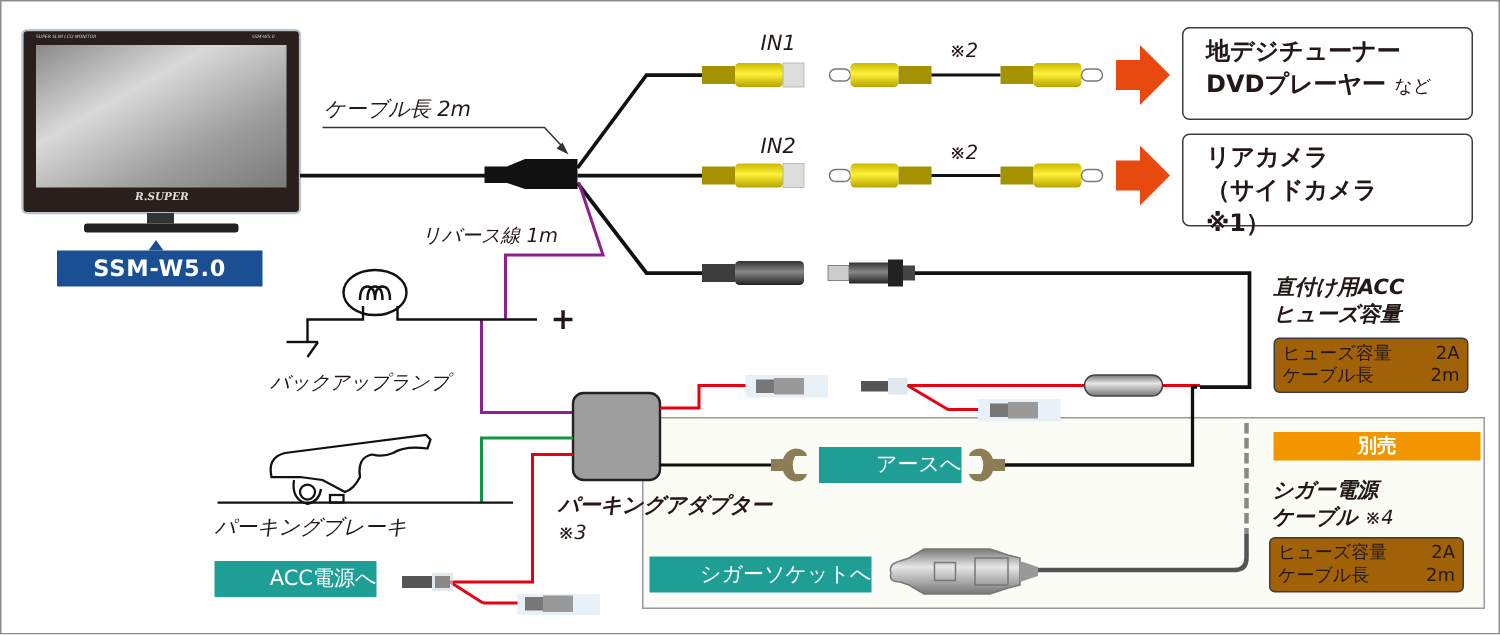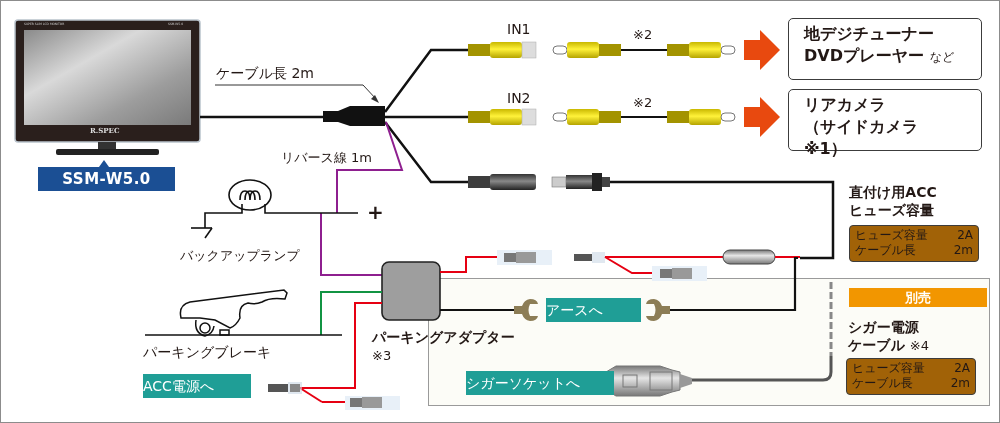--- a/index.html
+++ b/index.html
@@ -1,26 +1,26 @@
 <!DOCTYPE html>
 <html><head>
 <meta charset="utf-8">
 <style>
   html, body { margin:0; padding:0; background:#fff; }
   body { width:1000px; height:423px; position:relative; overflow:hidden; font-family:"DejaVu Sans", sans-serif; color:#231815; }
   .frame { position:absolute; left:0; top:0; width:998px; height:421px; border:1px solid #8c8c8c; background:#fff; }
   svg.diagram { position:absolute; left:0; top:0; width:1000px; height:423px; }
-  .lbl { position:absolute; white-space:nowrap; line-height:1; }
+  .lbl { position:absolute; white-space:nowrap; line-height:1;font-style:italic; }
   .t14 { font-size:14px; }
   .t13 { font-size:13px; }
   .bold { font-weight:bold; }
   .box { position:absolute; border:1.5px solid #3c3c3c; border-radius:5px; background:#fff; box-sizing:border-box; }
   .dest { font-weight:bold; font-size:16px; line-height:22px; padding:4px 16px 0 15px; }
   .dest .small { font-size:12px; font-weight:normal; }
-  .teal { position:absolute; background:#1f9e96; color:#fff; font-size:14px; line-height:22px; text-align:left; }
+  .teal { position:absolute; background:#1f9e96; color:#fff; font-size:14px; line-height:22px; text-align:right; }
   .model { position:absolute; background:#1b4f94; color:#fff; font-weight:bold; font-size:15px; text-align:center; line-height:24px; letter-spacing:0.5px; }
   .spec-box { position:absolute; border:1.3px solid #3c3c3c; border-radius:4px; background:#a16207; font-size:12px; line-height:15px; padding:2px 5px; box-sizing:border-box; }
   .spec-row { display:flex; justify-content:space-between; }
   .optional { position:absolute; left:428px; top:278px; width:562px; height:128px; }
   .orange-tag { position:absolute; background:#f29600; color:#fff; font-size:13px; line-height:19px; text-align:center; font-weight:bold; }
 </style>
 </head>
 <body>
 
 <div class="frame"></div>
@@ -189,21 +189,21 @@
   <path d="M831,356 L831,372 Q831,380 823,380 L690,380" fill="none" stroke="#555" stroke-width="3"></path>
   <g>
     <path d="M594,382 Q592,376 600,374 L606,372 L616,366 L660,366 L672,370 L680,372 L680,390 L672,392 L660,396 L616,396 L606,390 L600,388 Q592,388 594,382 Z" fill="url(#fuseGrad)" stroke="#777" stroke-width="1"></path>
     <rect x="623" y="375" width="14" height="12" fill="none" stroke="#777" stroke-width="1"></rect>
     <rect x="650" y="372" width="22" height="18" fill="none" stroke="#777" stroke-width="1"></rect>
     <path d="M680,374 L692,378 L692,384 L680,388 Z" fill="#999"></path>
   </g>
 </svg>
 
 <div class="model" style="left:38px;top:167px;width:137px;height:24px;">SSM-W5.0</div>
-<div class="lbl" style="left:90px;top:127px;font-size:7px;color:#ddd;font-family:'DejaVu Serif',serif;font-weight:bold;">R.SPEC</div>
+<div class="lbl" style="left:90px;top:127px;font-size:7px;color:#ddd;font-family:'DejaVu Serif',serif;font-weight:bold;">R.SUPER</div>
 <div class="lbl" style="left:24px;top:23px;font-size:3px;color:#ccc;">SUPER SLIM LCD MONITOR</div>
 <div class="lbl" style="left:168px;top:23px;font-size:3px;color:#ccc;">SSM-W5.0</div>
 
 <div class="lbl t14" style="left:216px;top:66px;">ケーブル長 2m</div>
 <div class="lbl t13" style="left:281px;top:151px;">リバース線 1m</div>
 <div class="lbl" style="left:367px;top:202px;font-size:20px;font-weight:bold;">+</div>
 
 <div class="lbl t14" style="left:507px;top:22px;">IN1</div>
 <div class="lbl t13" style="left:633px;top:28px;">※2</div>
 <div class="lbl t14" style="left:507px;top:91px;">IN2</div>
@@ -233,21 +233,21 @@
     </div>
 </div>
 
 <div class="lbl t13" style="left:180px;top:249px;">バックアップランプ</div>
 <div class="lbl t14" style="left:143px;top:345px;">パーキングブレーキ</div>
 <div class="lbl bold t14" style="left:372px;top:330px;">パーキングアダプター</div>
 <div class="lbl t13" style="left:372px;top:349px;">※3</div>
 
 <div class="teal" style="left:143px;top:374px;width:108px;height:24px;line-height:24px;">ACC電源へ</div>
 <div class="teal" style="left:546px;top:298px;width:95px;height:24px;line-height:24px;">アースへ</div>
-<div class="teal" style="left:433px;top:371px;width:148px;height:24px;line-height:24px;margin-left:33px;">シガーソケットへ</div>
+<div class="teal" style="left:433px;top:371px;width:148px;height:24px;line-height:24px;">シガーソケットへ</div>
 
 <div class="orange-tag" style="left:849px;top:288px;width:138px;height:19px;">別売</div>
 <div class="lbl bold" style="left:848px;top:318px;font-size:14px;line-height:18px;">
   <div>シガー電源</div>
   <div><span>ケーブル</span> <span style="font-weight:normal;font-size:13px;">※4</span></div>
 </div>
 <div class="spec-box" style="left:846px;top:358px;width:130px;height:37px;">
   <div class="spec-row">
       <span>ヒューズ容量</span>
       <span>2A</span>

